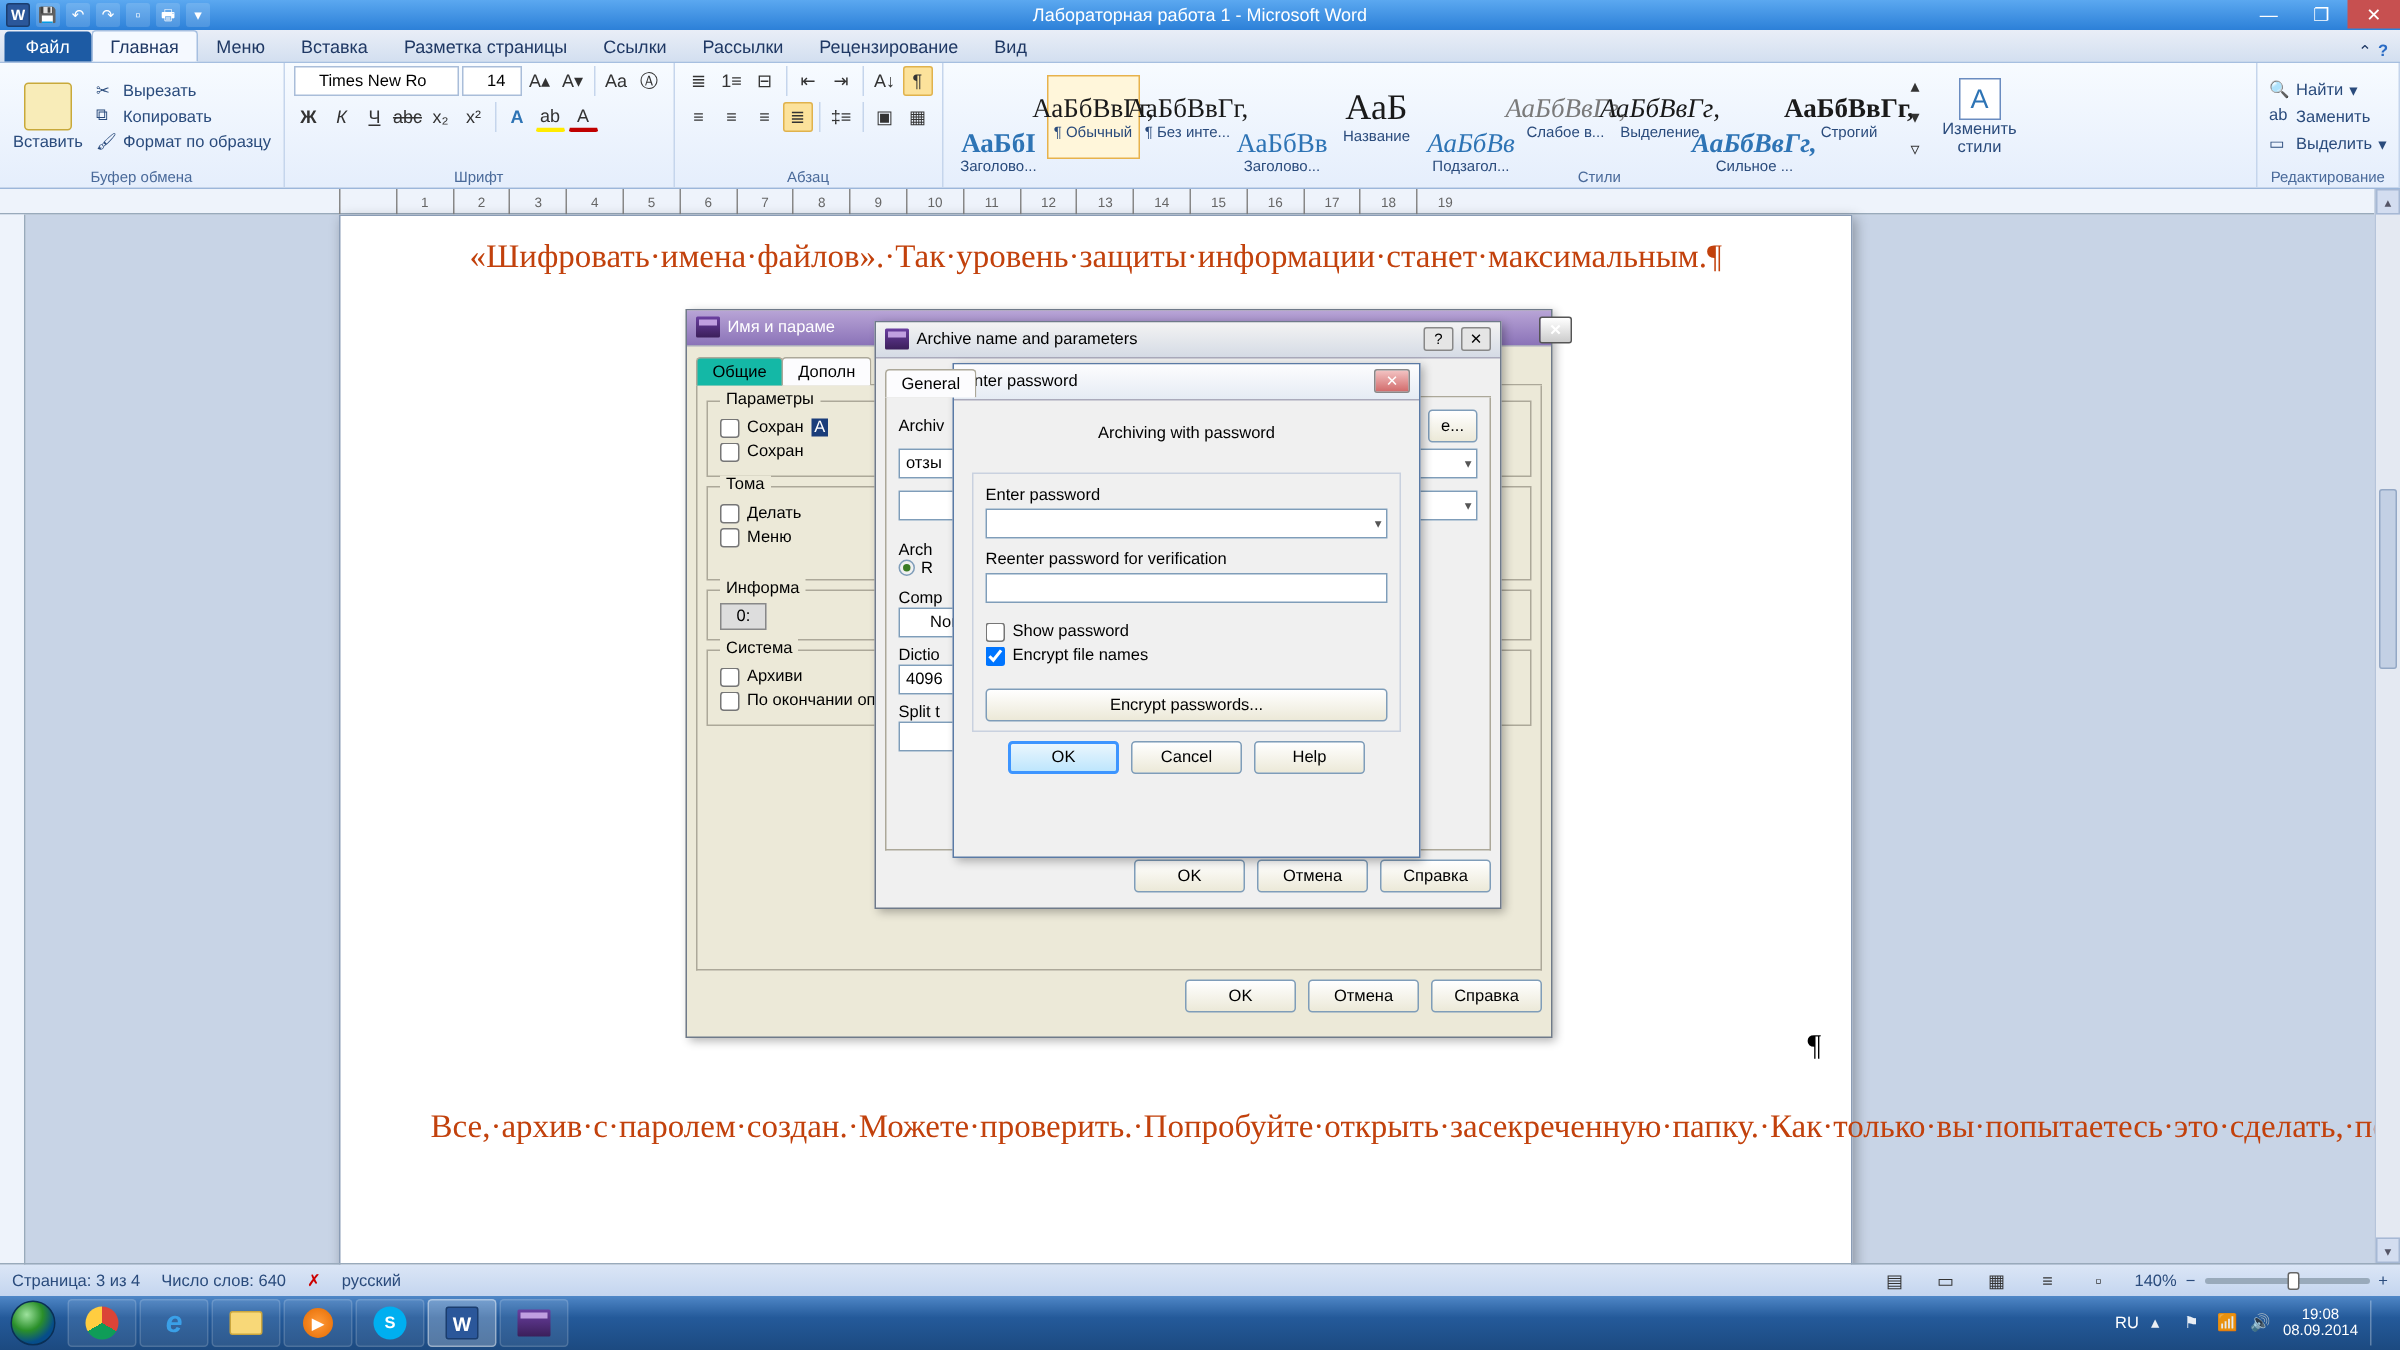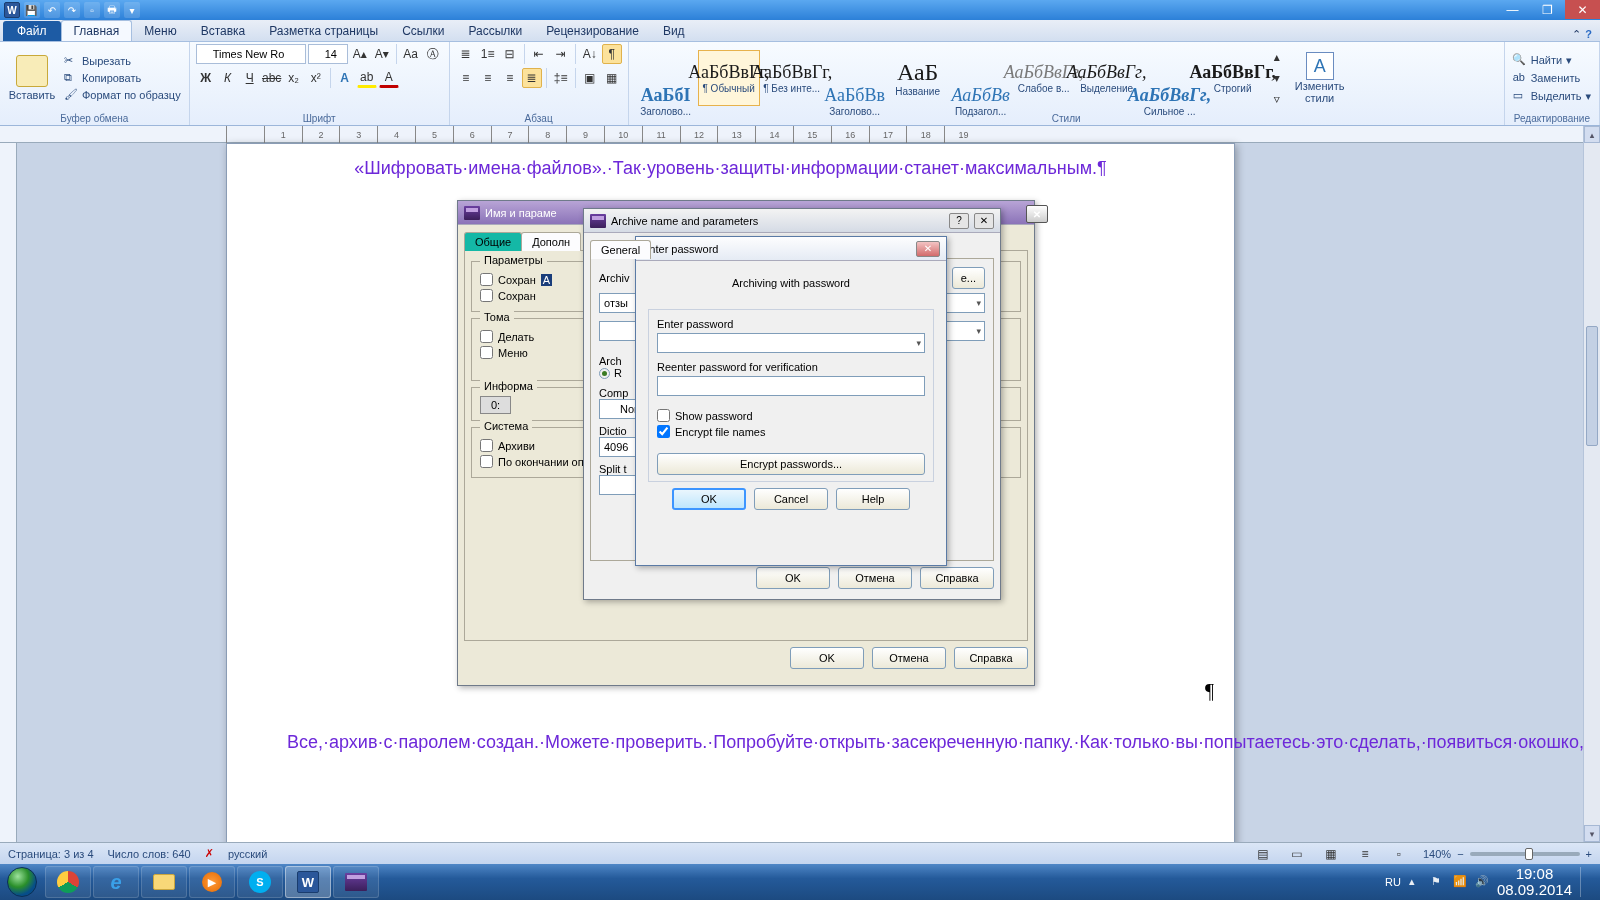--- a/index.html
+++ b/index.html
@@ -45,21 +45,21 @@
   .stylebox .samp.blue { color:#2e74b5;margin-top:46px; }
   .editgrp { display:flex; flex-direction:column; gap:2px; padding:2px 0; }
 
   
   .workspace { position:absolute; top:126px; left:0; right:0; bottom:40px; background:#c8d4e6; overflow:hidden; }
   .ruler-h { position:absolute; top:0; left:0; right:17px; height:17px; background:#eef3fb; border-bottom:1px solid #9ab; }
   .ruler-h-inner { position:absolute; left:226px; right:0; height:17px; display:flex; font-size:9px; color:#666; }
   .rtick { position:relative; width:37.8px; border-left:1px solid #888; display:flex; align-items:center; justify-content:center; }
   .ruler-v { position:absolute; left:0; top:17px; bottom:0; width:17px; background:#eef3fb; border-right:1px solid #9ab; }
   .page { position:absolute; left:226px; top:0; width:1009px; background:#fff; box-shadow:2px 2px 8px rgba(0,0,0,0.3); min-height:800px; border:1px solid #8a9cb5; padding:0 60px; }
-  .doc-text { font-family:Liberation Sans, sans-serif; font-size:18px; color:#6d28d9; line-height:1.35; }
+  .doc-text { font-family:Liberation Serif, serif; font-size:22px; color:#c2410c; line-height:1.35; }
   .para-mark { font-family:Arial; }
 
   
   .dlg { position:absolute; background:#ece9d8; border:1px solid #6f7a8a; box-shadow:2px 2px 6px rgba(0,0,0,0.3); font-family:Tahoma,sans-serif; }
   .dlg-title { height:24px; background:linear-gradient(to bottom,#f3f3f3,#d5dbe5); display:flex; align-items:center; padding:0 6px; font-size:11px; border-bottom:1px solid #aab; gap:5px; }
   .dlg-title .spacer { flex:1; }
   .dlg-x { width:24px; height:16px; border:1px solid #888; border-radius:2px; background:linear-gradient(to bottom,#f3c3c3,#d26b6b); color:#fff; font-size:10px; display:inline-flex; justify-content:center; align-items:center; }
   .dlg-gray-x { width:20px; height:16px; border:1px solid #888; border-radius:2px; background:#e5e5e5; display:inline-flex; justify-content:center; align-items:center; font-size:10px; }
   .dlg-body { padding:6px; font-size:11px; color:#000; }
   .tabstrip { display:flex; border-bottom:1px solid #aca899; }
@@ -87,41 +87,42 @@
   .zoom { display:flex; align-items:center; gap:6px; }
   .zoom-track { width:110px; height:4px; background:#9ab; position:relative; border-radius:2px; }
   .zoom-thumb { position:absolute; left:55px; top:-4px; width:8px; height:12px; background:#fff; border:1px solid #666; border-radius:2px; }
 
   
   .taskbar { position:absolute; left:0; right:0; bottom:0; height:36px; background:linear-gradient(to bottom,#4f87c7,#245a9a 40%,#1c4a80); display:flex; align-items:center; }
   .start { width:44px; height:36px; display:flex; align-items:center; justify-content:center; }
   .orb { width:30px; height:30px; border-radius:50%; background:radial-gradient(circle at 35% 30%,#9de29d,#2a8f2a 40%,#064d8a 70%); border:1px solid #0a2f55; }
   .taskbtn { width:46px; height:32px; margin:0 1px; border:1px solid rgba(255,255,255,0.15); border-radius:3px; background:rgba(255,255,255,0.08); display:flex; align-items:center; justify-content:center; }
   .tray { margin-left:auto; display:flex; align-items:center; gap:8px; color:#fff; padding-right:10px; font-size:11px; }
-  .tray-time { text-align:center; line-height:1.1; font-size:15px; }
+  .tray-time { text-align:center; line-height:1.1; font-size:10px; }
   .tray-ic { width:14px; height:14px; display:inline-block; opacity:0.9; }
 
   .scrollbar-v { position:absolute; right:0; top:126px; bottom:58px; width:17px; background:#e4e9f2; border-left:1px solid #b5c4da; }
   .scrollbar-v .thumb { position:absolute; left:2px; right:2px; top:200px; height:120px; background:#c3d0e4; border:1px solid #94a8c5; border-radius:2px; }
   .scrollbar-v .arr { height:17px; background:#d3ddf0; border:1px solid #a6b8d4; display:flex; align-items:center; justify-content:center; font-size:9px; color:#556; }
 
 </style>
 </head>
 <body>
 
 <div class="titlebar">
   <div class="qat">
     <span class="word-icon">W</span>
     <span class="qat-btn">💾</span>
     <span class="qat-btn">↶</span>
     <span class="qat-btn">↷</span>
     <span class="qat-btn">▫</span>
     <span class="qat-btn">🖶</span>
     <span class="qat-btn">▾</span>
   </div>
+  <div class="wintitle">Лабораторная работа 1  -  Microsoft Word</div>
   <div class="winctrls">
     <div class="winctrl">—</div>
     <div class="winctrl">❐</div>
     <div class="winctrl close">✕</div>
   </div>
 </div>
 
 <div class="ribtabs">
   <div class="filetab">Файл</div>
   <div class="ribtab active">Главная</div>

